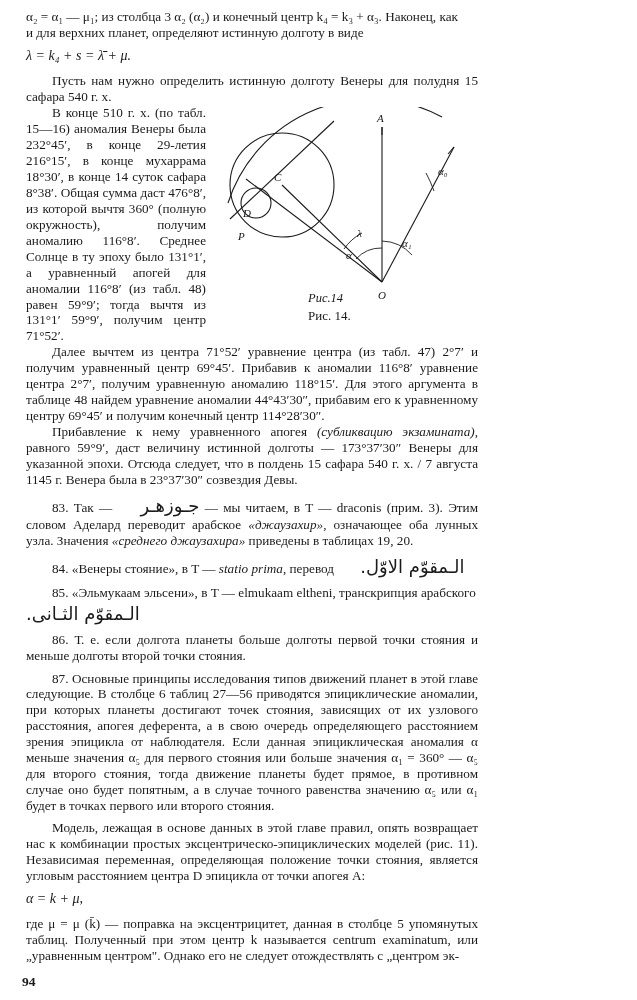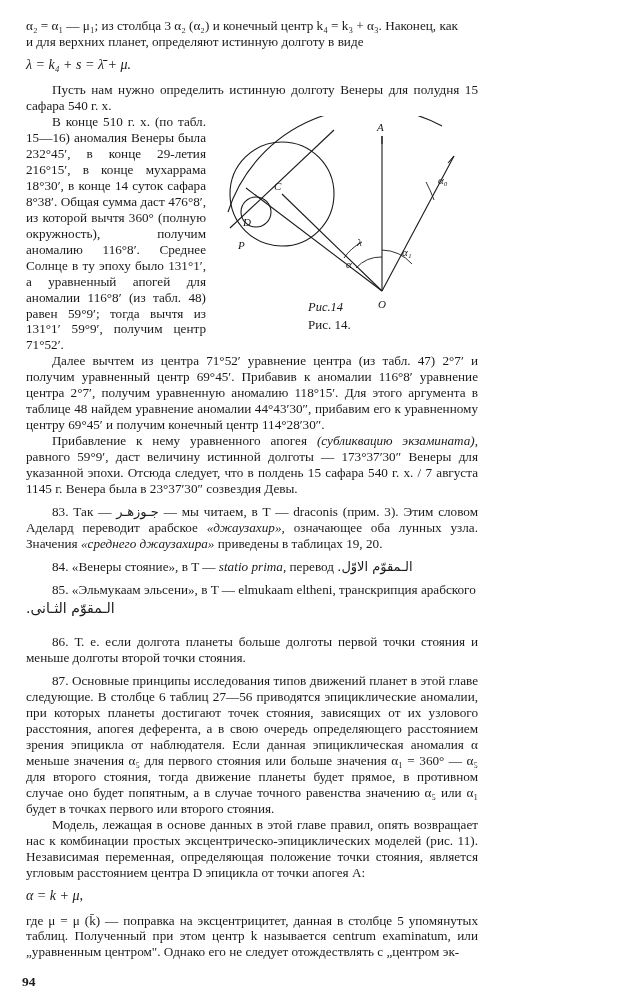--- a/index.html
+++ b/index.html
@@ -13,21 +13,21 @@
     position: relative;
     font-family: "Liberation Serif", serif;
     color: #1a1a1a;
     overflow: hidden;
   }
   .page {
     position: relative;
     width: 504px;
     height: 1000px;
     box-sizing: border-box;
-    padding: 18px 26px 0 26px;
+    padding: 9px 26px 0 26px;
     filter: grayscale(100%);
   }
   p {
     margin: 0;
     font-size: 13.2px;
     line-height: 1.21;
     text-align: justify;
     text-justify: inter-word;
     hyphens: none;
   }
@@ -60,41 +60,42 @@
     position: absolute;
     left: 92px;
     bottom: 16px;
     font-style: italic;
     font-size: 12.5px;
   }
   .clearfix::after { content: ""; display: block; clear: both; }
 
   .numpara { margin-top: 7px; }
   .arabic {
-    font-size: 13px;
+    font-size: 18px;
     font-family: "DejaVu Sans", sans-serif;
     direction: rtl;
     unicode-bidi: isolate;
+    margin-left: 23px;
   }
   .arabic-line {
-    font-size: 14px;
+    font-size: 18px;
     font-family: "DejaVu Sans", sans-serif;
     direction: rtl;
     unicode-bidi: isolate;
     text-align: left;
-    margin: 2px 0 18px 0;
+    margin: 2px 0 8px 0;
   }
   .pagenum {
     position: absolute;
     left: 22px;
     bottom: 10px;
     font-size: 13.5px;
     font-weight: bold;
   }
-  .gap-top { }
+  .gap-top { margin-top: 6px; }
 </style>
 </head>
 <body>
 
 <div class="page">
 
   <div class="topblock">
     <p>α₂ = α₁ — μ₁; из столбца 3 α₂ (α₂) и конечный центр k₄ = k₃ + α₃. Наконец, как</p>
     <p>и для верхних планет, определяют истинную долготу в виде</p>
   </div>

